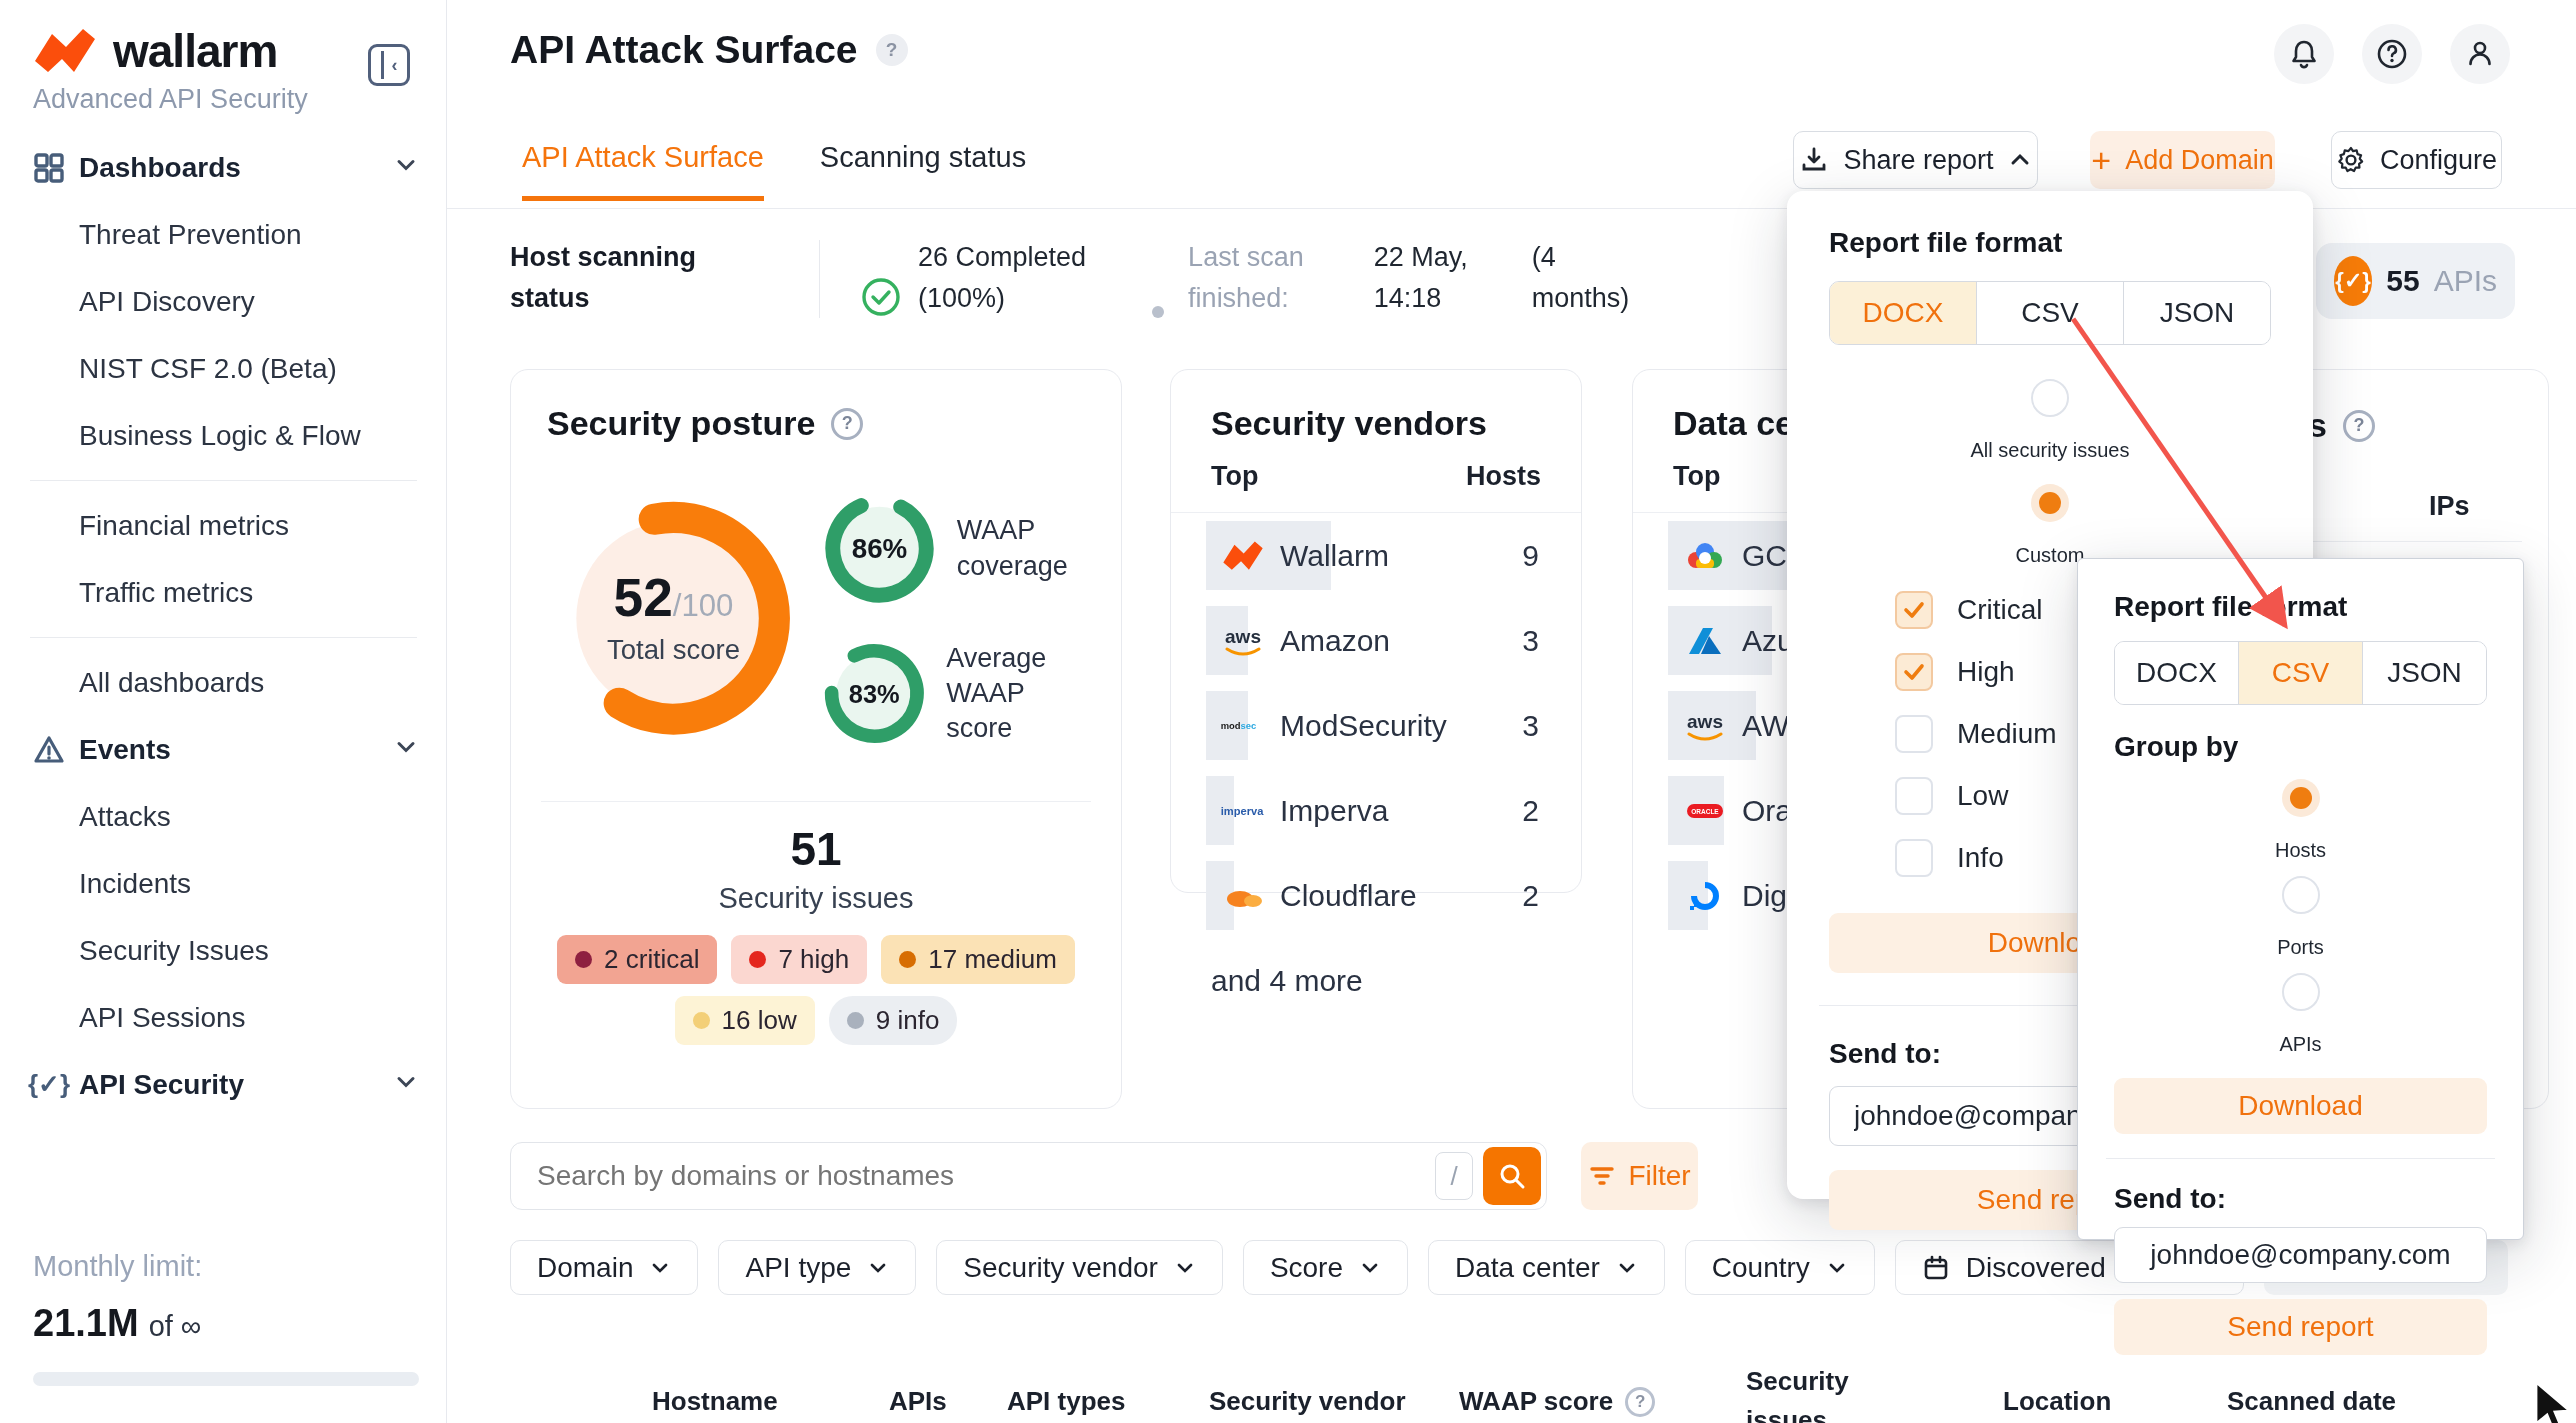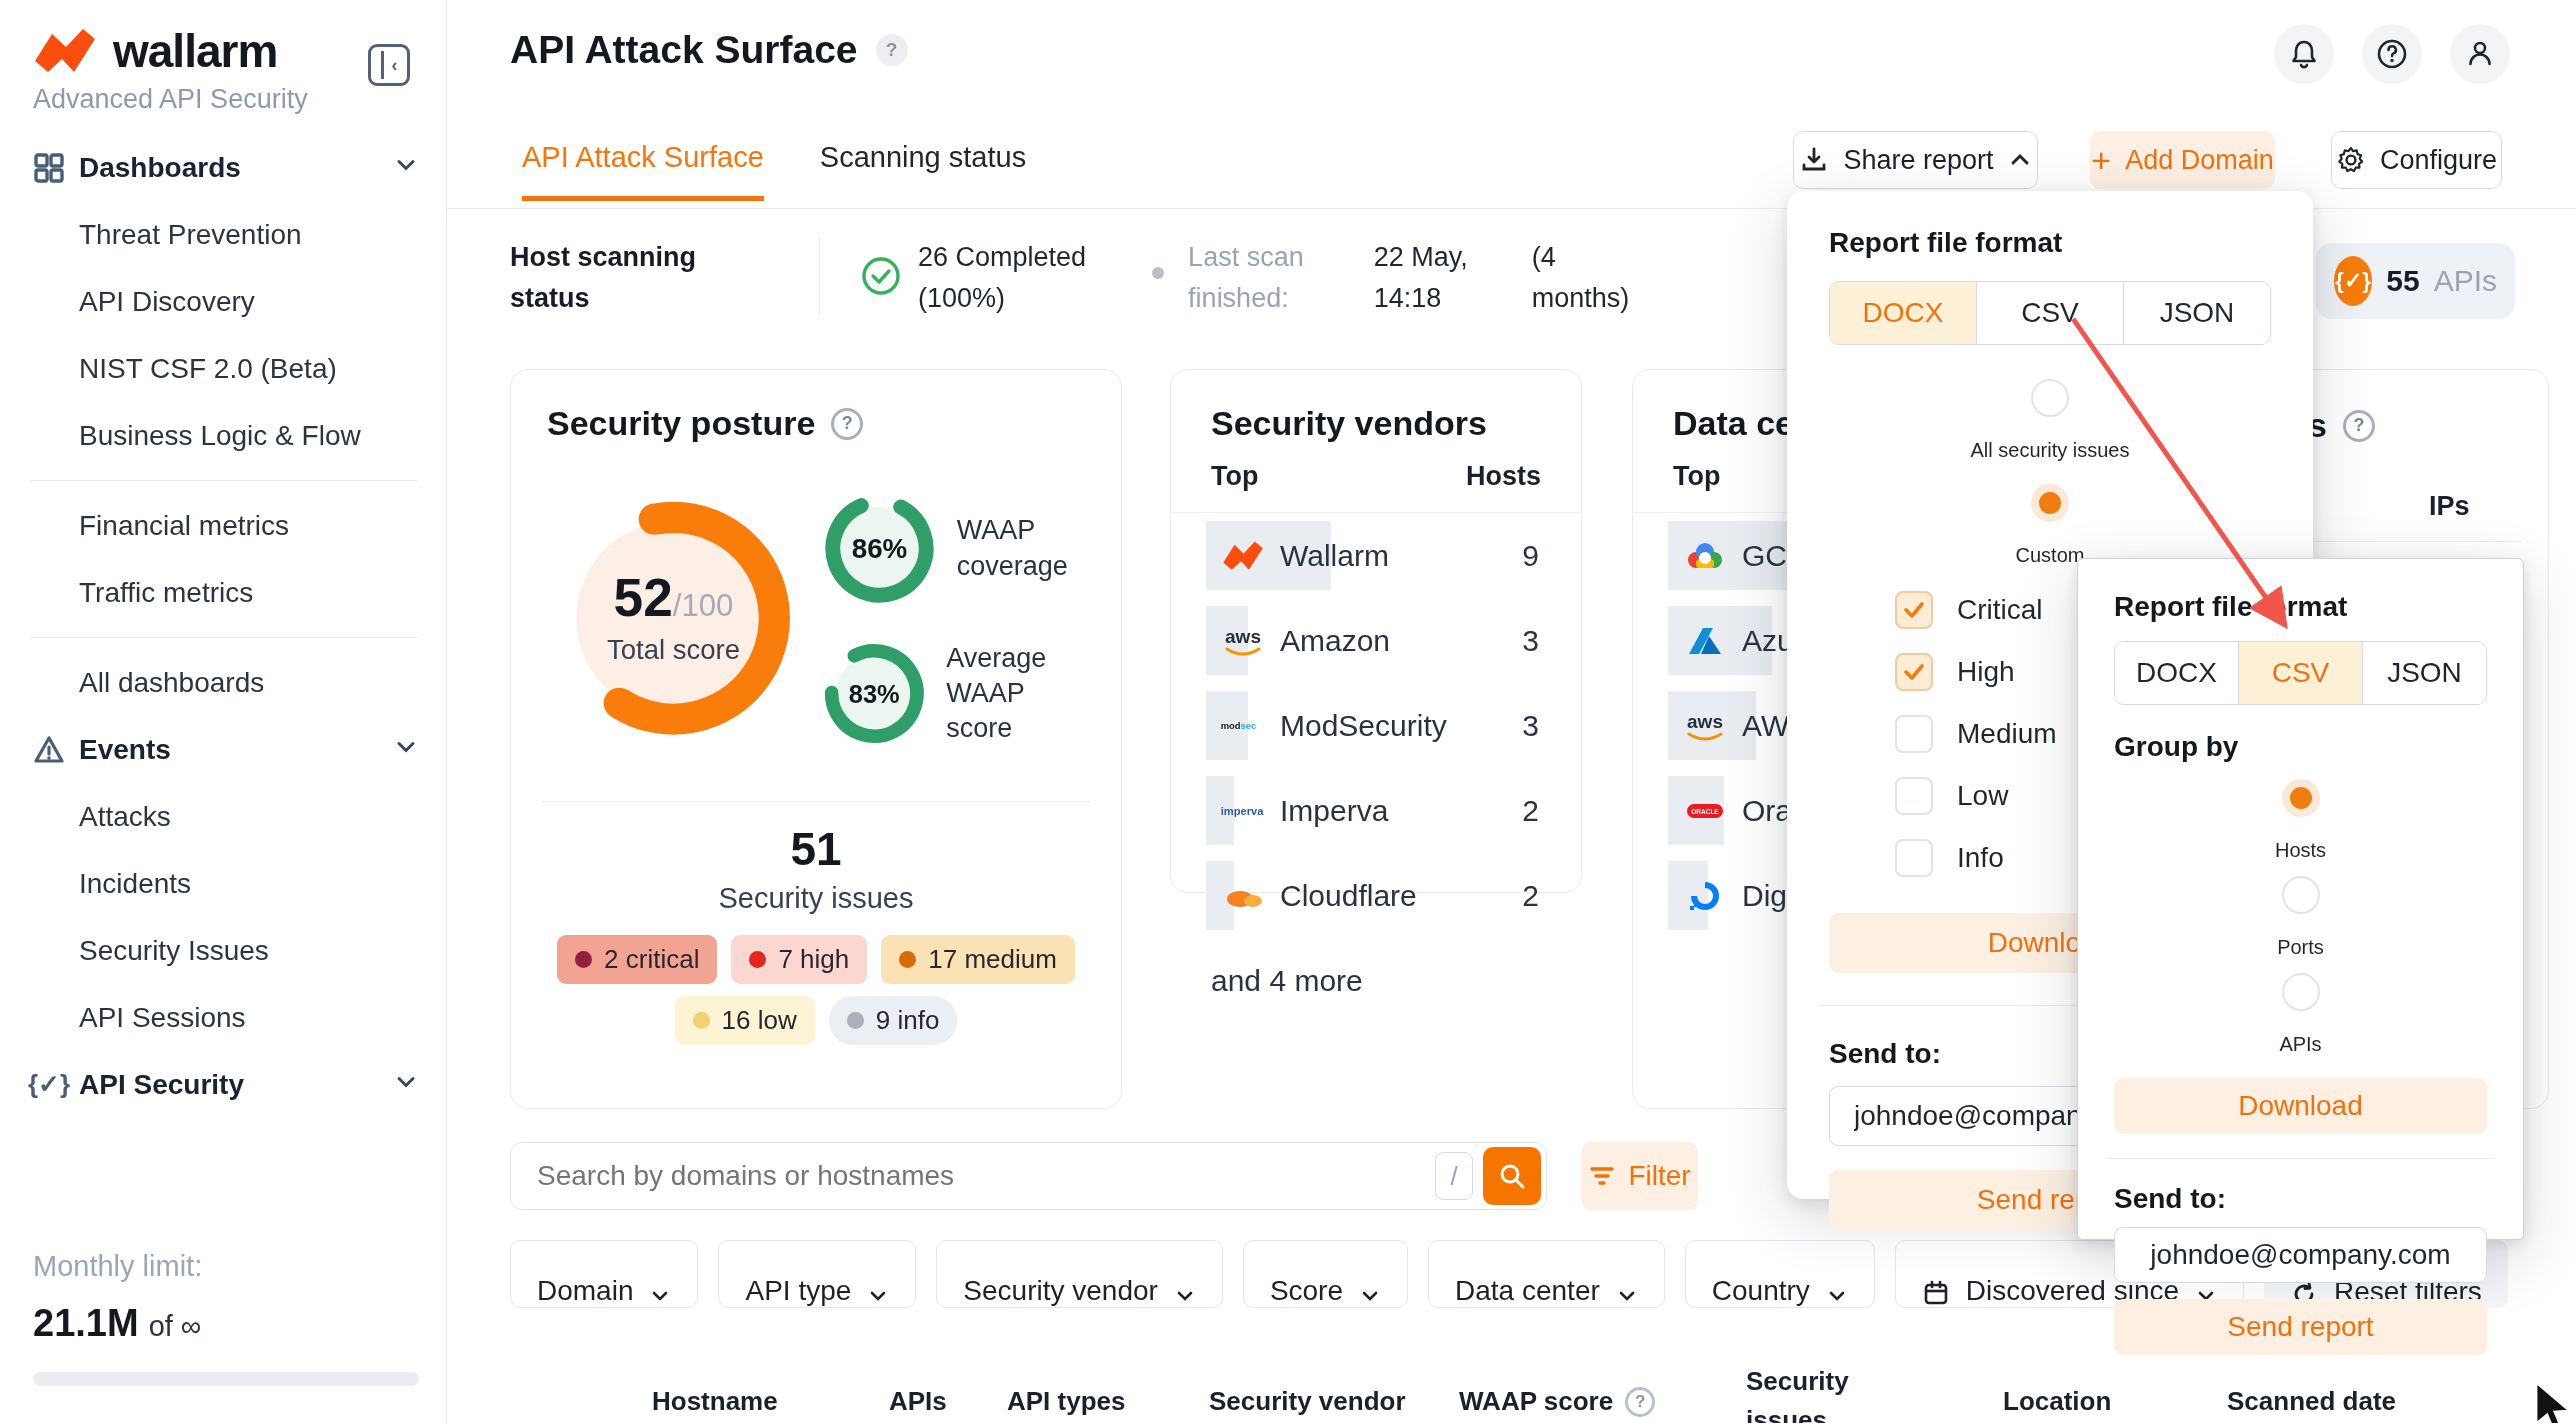--- a/index.html
+++ b/index.html
@@ -32,21 +32,21 @@
   .circle-btn { width:60px; height:60px; border-radius:50%; background:#f3f4f6; display:flex; align-items:center; justify-content:center; }
   .toolbar-btn { position:absolute; top:131px; height:58px; border-radius:10px; display:flex; align-items:center; justify-content:center; gap:14px; font-size:27px; }
   .btn-outline { background:#fff; border:1px solid #d9dde3; color:#1b212c; }
   .btn-soft { background:#fdefe4; color:#f0710d; border:none; }
   .tabs { position:absolute; left:522px; top:141px; display:flex; gap:56px; }
   .tab { font-size:29px; color:#1f2630; padding-bottom:22px; }
   .tab.active { color:#f5740c; border-bottom:5px solid #f5740c; }
   .header-sep { position:absolute; left:447px; top:208px; width:2129px; height:1px; background:#e9ebf0; }
 
   
-  .scan-row { position:absolute; left:510px; top:237px; display:flex; align-items:flex-start; }
+  .scan-row { position:absolute; left:510px; top:237px; display:flex; align-items:flex-end; }
   .scan-label { font-size:27px; font-weight:700; color:#171c26; line-height:1.5; width:249px; }
   .scan-sep { width:1px; height:78px; background:#e7e9ee; margin:0 40px 0 60px; }
   .scan-item { font-size:27px; line-height:1.5; color:#1f2630; }
   .scan-muted { color:#9aa3b3; }
   .scan-dot { width:12px; height:12px; border-radius:50%; background:#b9c0cc; margin:30px 24px 0 66px; }
   .apis-pill { position:absolute; left:2316px; top:243px; width:199px; height:76px; background:#eef1f5; border-radius:16px; display:flex; align-items:center; gap:14px; padding:0 18px; }
   .apis-ico { width:50px; height:50px; border-radius:50%; background:#f77c08; color:#fff; font-size:22px; font-weight:700; display:flex; align-items:center; justify-content:center; }
   .apis-count { font-size:30px; font-weight:700; color:#171c26; }
   .apis-word { font-size:30px; color:#9aa3b3; }
 
@@ -103,21 +103,21 @@
   .pp-input { height:60px; border:1px solid #d6dae1; border-radius:9px; width:100%; font-size:28px; color:#1f2630; padding:0 24px; margin-top:16px; font-family:"Liberation Sans",sans-serif; }
   .arrow-svg { position:absolute; left:2031px; top:297px; z-index:30; pointer-events:none; }
 
   
   .search-box { position:absolute; left:510px; top:1142px; width:1037px; height:68px; border:1px solid #e2e5ea; border-radius:12px; display:flex; align-items:center; padding:0 5px 0 26px; }
   .search-ph { flex:1; border:none; outline:none; font-size:28px; color:#9aa3b1; font-family:"Liberation Sans",sans-serif; }
   .slash-key { width:38px; height:48px; border:1px solid #d9dde3; border-radius:8px; color:#9aa3b1; font-size:26px; display:flex; align-items:center; justify-content:center; margin-right:10px; }
   .search-go { width:58px; height:58px; border-radius:10px; background:#f57500; display:flex; align-items:center; justify-content:center; }
   .filter-btn { position:absolute; left:1581px; top:1142px; width:117px; height:68px; border-radius:10px; background:#fdefe2; color:#f0710d; font-size:28px; display:flex; align-items:center; justify-content:center; gap:12px; }
   .chips { position:absolute; left:510px; top:1240px; display:flex; gap:20px; }
-  .chip { height:68px; border:1px solid #e2e5ea; border-radius:10px; background:#fff; display:flex; align-items:flex-end; gap:16px; padding:0 26px; font-size:28px; color:#1c212b; }
+  .chip { height:55px; border:1px solid #e2e5ea; border-radius:10px; background:#fff; display:flex; align-items:center; gap:16px; padding:0 26px; font-size:28px; color:#1c212b; }
   .chip.gray { background:#f2f4f6; border:none; }
   .th { position:absolute; font-size:26px; font-weight:700; color:#1b212c; top:1386px; white-space:nowrap; }
   .th2 { top:1362px; width:129px; white-space:normal; line-height:1.5; }
 
   .cursor { position:absolute; left:2532px; top:1380px; z-index:40; }
 </style>
 </head>
 <body>
 
 <div class="sidebar">

